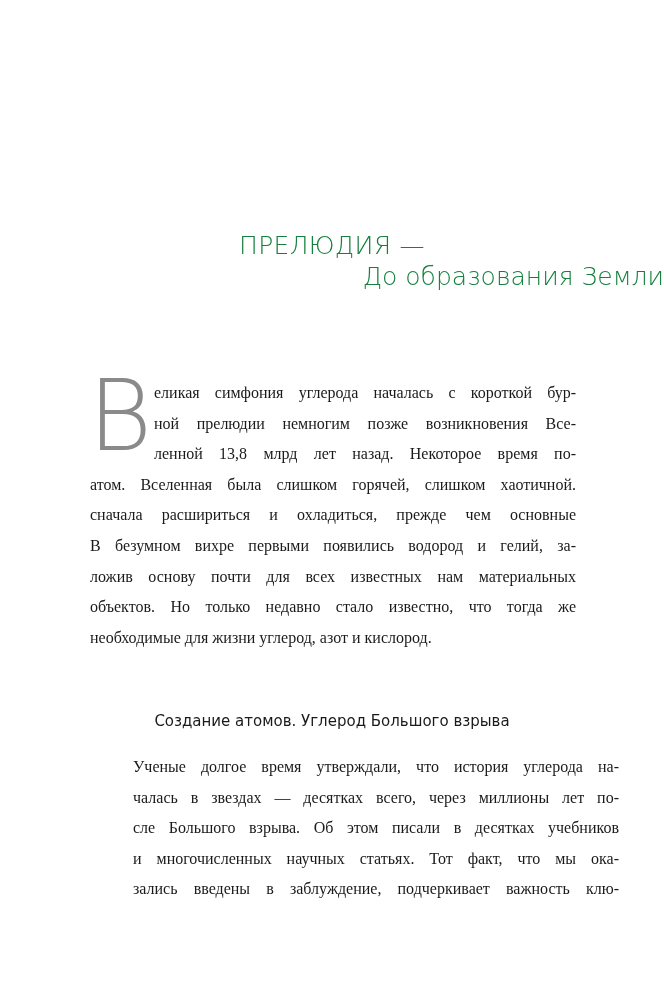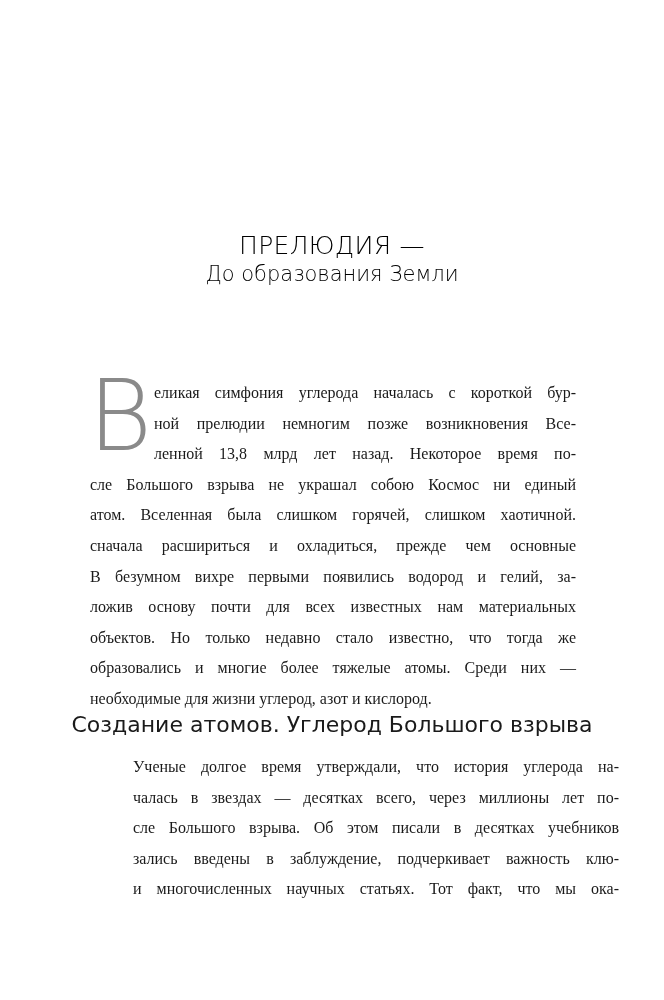--- a/index.html
+++ b/index.html
@@ -3,67 +3,65 @@
 <meta charset="utf-8">
 <style>
   html, body { margin: 0; padding: 0; }
   body {
     width: 664px; height: 1000px; background: #ffffff; position: relative; overflow: hidden;
     color: #1a1a1a;
   }
   .page { position: absolute; left: 0; top: 0; width: 664px; height: 1000px; }
   .chapter-title {
     position: absolute; left: 0; width: 664px; text-align: center;
-    font-family: "DejaVu Sans", sans-serif; font-weight: 300; color: #000000;
+    font-family: "DejaVu Sans", sans-serif; font-weight: 300; color: #15803d;
   }
   .t1 { top: 231px; font-size: 25px; letter-spacing: 0.3px; }
-  .t2 { top: 262px; font-size: 21px; }
+  .t2 { top: 262px; font-size: 25px; text-align: right; }
   .body-text {
     position: absolute; left: 90px; width: 486px;
     font-family: "Liberation Serif", serif; font-size: 16px; color: #1a1a1a;
   }
   .line { height: 30.6px; line-height: 30.6px; white-space: nowrap; text-align: justify; text-align-last: justify; }
   .line.last { text-align-last: left; }
   .line.indent { padding-left: 64px; }
   .dropcap {
     position: absolute; left: 88px; top: 376px;
     font-family: "DejaVu Sans", sans-serif; font-weight: 200; font-size: 98px; line-height: 80px; color: #8a8a8a;
   }
   .p1 { top: 378px; }
   .subhead {
     position: absolute; top: 712px; left: 0; width: 664px; text-align: center;
-    font-family: "DejaVu Sans", sans-serif; font-size: 22px; color: #1a1a1a;
+    font-family: "DejaVu Sans", sans-serif; font-size: 15px; color: #1a1a1a;
   }
   .p2 { top: 752px; margin-left: 43px; }
 </style>
 </head>
 <body>
 
 <div class="page">
   <div class="chapter-title t1">ПРЕЛЮДИЯ —</div>
   <div class="chapter-title t2">До образования Земли</div>
 
   <div class="dropcap">В</div>
 
   <div class="body-text p1">
     <div class="line indent">еликая симфония углерода началась с короткой бур-</div>
     <div class="line indent">ной прелюдии немногим позже возникновения Все-</div>
     <div class="line indent">ленной 13,8 млрд лет назад. Некоторое время по-</div>
-    <div class="line">сле Большого взрыва не украшал собою Космос ни единый</div>
     <div class="line">атом. Вселенная была слишком горячей, слишком хаотичной.</div>
     <div class="line">сначала расшириться и охладиться, прежде чем основные</div>
     <div class="line">В безумном вихре первыми появились водород и гелий, за-</div>
     <div class="line">ложив основу почти для всех известных нам материальных</div>
     <div class="line">объектов. Но только недавно стало известно, что тогда же</div>
-    <div class="line">образовались и многие более тяжелые атомы. Среди них —</div>
     <div class="line last">необходимые для жизни углерод, азот и кислород.</div>
   </div>
 
   <div class="subhead">Создание атомов. Углерод Большого взрыва</div>
 
   <div class="body-text p2">
     <div class="line">Ученые долгое время утверждали, что история углерода на-</div>
     <div class="line">чалась в звездах — десятках всего, через миллионы лет по-</div>
     <div class="line">сле Большого взрыва. Об этом писали в десятках учебников</div>
+    <div class="line">и многочисленных научных статьях. Тот факт, что мы ока-</div>
     <div class="line">зались введены в заблуждение, подчеркивает важность клю-</div>
-    <div class="line">и многочисленных научных статьях. Тот факт, что мы ока-</div>
   </div>
 </div>
 
 </body></html>

